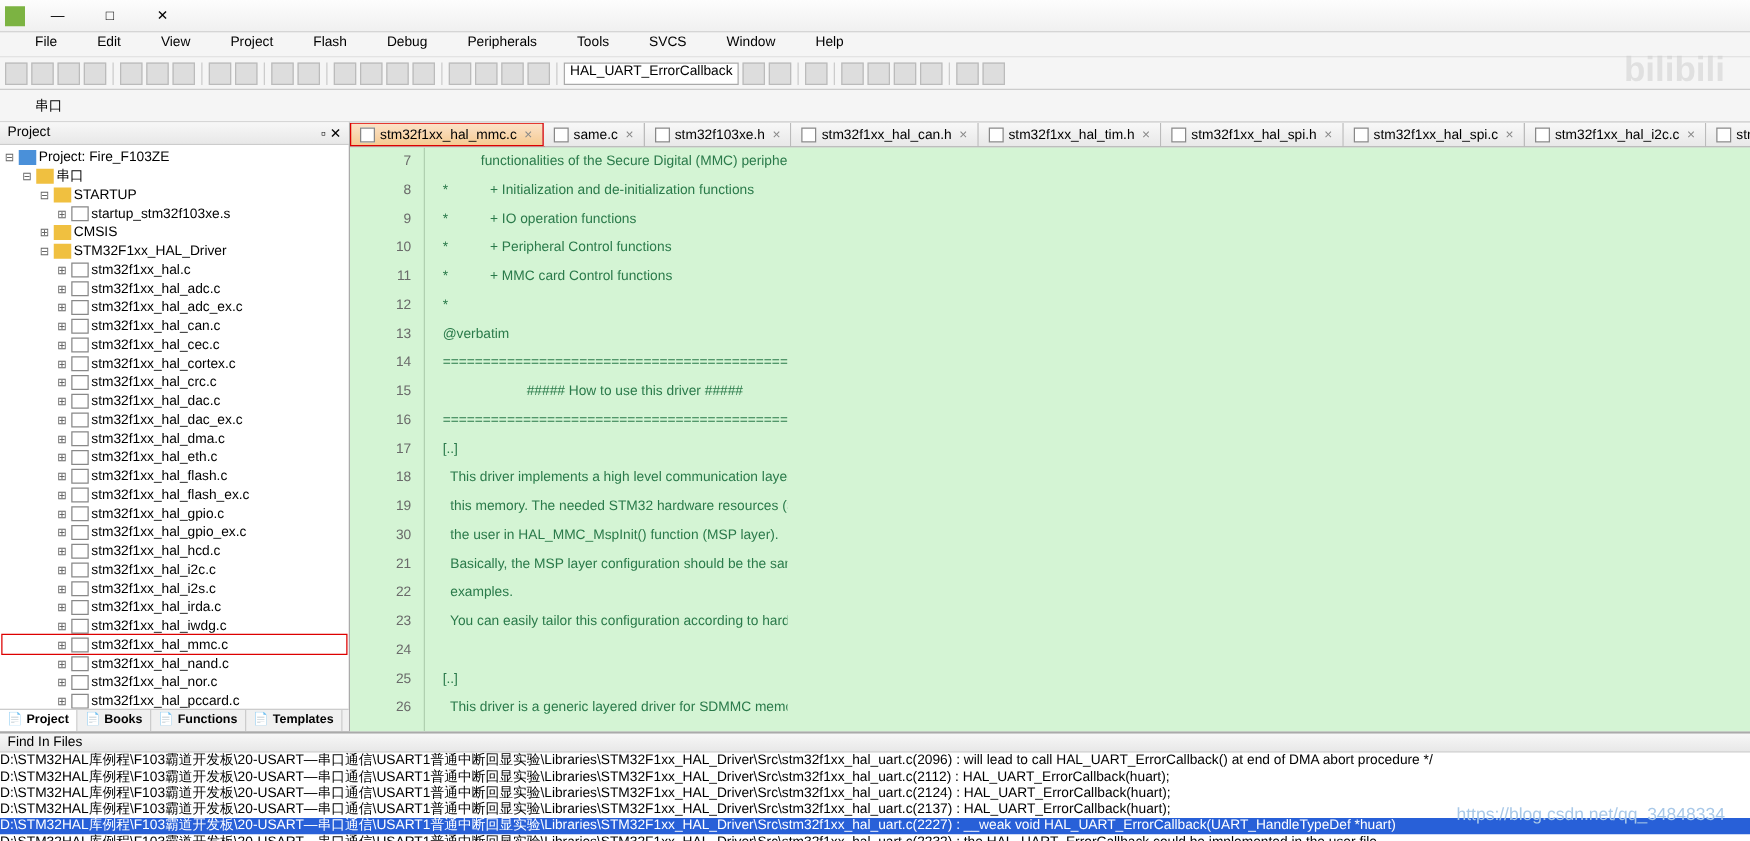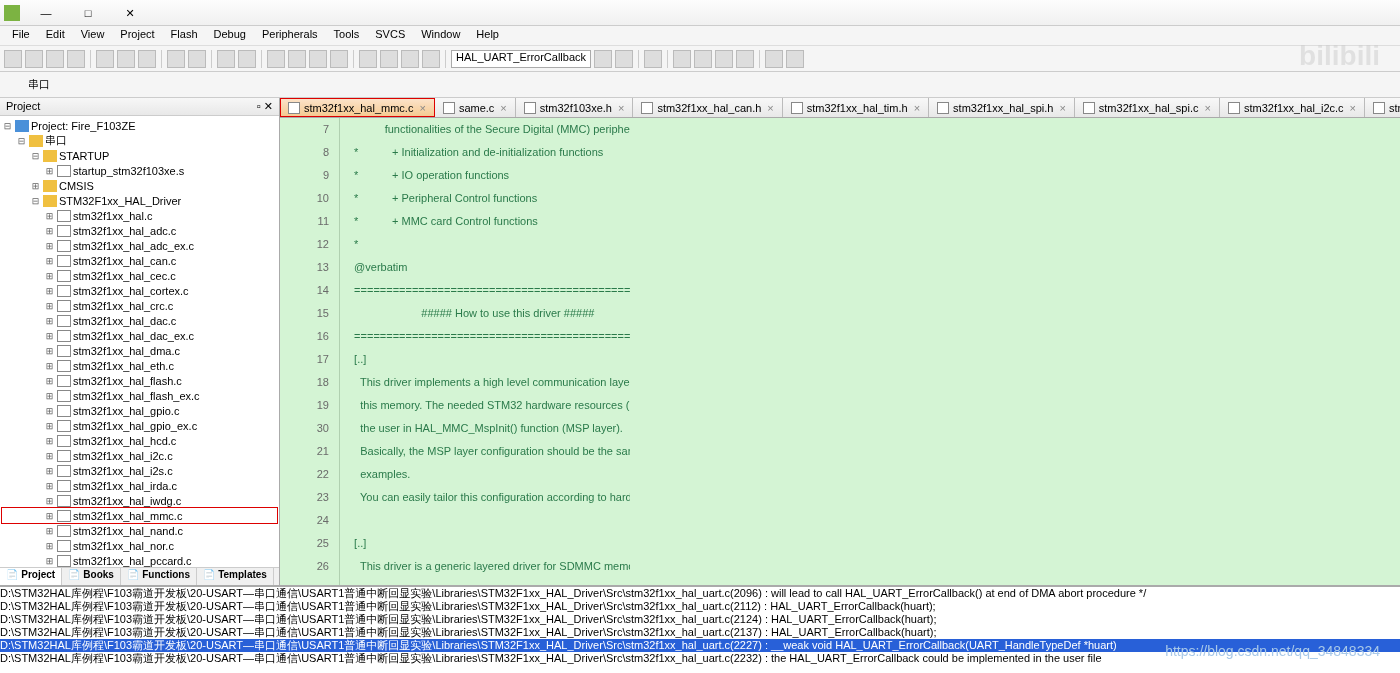--- a/index.html
+++ b/index.html
@@ -3,21 +3,21 @@
 <meta charset="utf-8">
 <style>
 * { margin: 0; padding: 0; box-sizing: border-box; font-family: "Segoe UI", Tahoma, sans-serif; font-size: 11px; }
 body { background: #f0f0f0; width: 1400px; height: 673px; overflow: hidden; display: flex; flex-direction: column; }
 .titlebar { height: 26px; background: linear-gradient(#fdfdfd,#f0f0f0); display: flex; align-items: center; padding: 0 4px; border-bottom: 1px solid #ccc; }
 .titlebar .icon { width: 16px; height: 16px; background: #7cb342; margin-right: 6px; }
 .titlebar .title { flex: 1; font-size: 12px; color: #222; }
 .winbtns { display: flex; gap: 2px; }
 .winbtns div { width: 40px; height: 20px; text-align: center; line-height: 20px; cursor: pointer; }
 .menubar { height: 20px; background: #f5f5f5; display: flex; padding: 0 4px; border-bottom: 1px solid #ddd; }
-.menubar span { padding: 2px 8px; cursor: pointer; }
+.menubar span { padding: 2px 8px; cursor: pointer; margin-left: 16px; }
 .toolbar { height: 26px; background: #f5f5f5; border-bottom: 1px solid #ccc; display: flex; align-items: center; padding: 0 4px; gap: 3px; }
 .toolbar .btn { width: 18px; height: 18px; background: #ddd; border: 1px solid #bbb; cursor: pointer; }
 .toolbar .sep { width: 1px; height: 18px; background: #ccc; margin: 0 2px; }
 .toolbar .combo { border: 1px solid #aaa; background: #fff; height: 18px; padding: 0 4px; min-width: 140px; font-size: 11px; }
 .toolbar2 { height: 26px; background: #f5f5f5; border-bottom: 1px solid #ccc; display: flex; align-items: center; padding: 0 4px; gap: 3px; }
 .main { flex: 1; display: flex; min-height: 0; }
 .project-panel { width: 280px; display: flex; flex-direction: column; background: #fff; border-right: 1px solid #aaa; }
 .panel-header { background: linear-gradient(#f7f7f7,#e8e8e8); border-bottom: 1px solid #ccc; padding: 2px 6px; font-size: 11px; display: flex; justify-content: space-between; }
 .tree { flex: 1; overflow-y: auto; font-size: 11px; padding: 2px; }
 .tree-item { display: flex; align-items: center; height: 15px; white-space: nowrap; cursor: pointer; }
@@ -369,20 +369,21 @@
           <div>25</div>
           <div>26</div>
         </div>
       <div class="code" id="code"><div>            functionalities of the Secure Digital (MMC) peripheral:</div><div>  *           + Initialization and de-initialization functions</div><div>  *           + IO operation functions</div><div>  *           + Peripheral Control functions</div><div>  *           + MMC card Control functions</div><div>  *</div><div>  @verbatim</div><div>  ==============================================================================</div><div>                        ##### How to use this driver #####</div><div>  ==============================================================================</div><div>  [..]</div><div>    This driver implements a high level communication layer for read and write from/to</div><div>    this memory. The needed STM32 hardware resources (SDMMC and GPIO) are performed by</div><div>    the user in HAL_MMC_MspInit() function (MSP layer).</div><div>    Basically, the MSP layer configuration should be the same as we provide in the</div><div>    examples.</div><div>    You can easily tailor this configuration according to hardware resources.</div><div></div><div>  [..]</div><div>    This driver is a generic layered driver for SDMMC memories which uses the HAL</div></div>
       <div class="redbox" style="left:290px;top:172px;width:770px;height:70px;"></div>
     </div>
   </div>
 </div>
 
 <div class="output-panel">
+  <div class="output-header">Find In Files</div>
   <div class="output-body" id="output">
       <div>D:\STM32HAL库例程\F103霸道开发板\20-USART—串口通信\USART1普通中断回显实验\Libraries\STM32F1xx_HAL_Driver\Src\stm32f1xx_hal_uart.c(2096) :              will lead to call HAL_UART_ErrorCallback() at end of DMA abort procedure */</div>
       <div>D:\STM32HAL库例程\F103霸道开发板\20-USART—串口通信\USART1普通中断回显实验\Libraries\STM32F1xx_HAL_Driver\Src\stm32f1xx_hal_uart.c(2112) :           HAL_UART_ErrorCallback(huart);</div>
       <div>D:\STM32HAL库例程\F103霸道开发板\20-USART—串口通信\USART1普通中断回显实验\Libraries\STM32F1xx_HAL_Driver\Src\stm32f1xx_hal_uart.c(2124) :           HAL_UART_ErrorCallback(huart);</div>
       <div>D:\STM32HAL库例程\F103霸道开发板\20-USART—串口通信\USART1普通中断回显实验\Libraries\STM32F1xx_HAL_Driver\Src\stm32f1xx_hal_uart.c(2137) :         HAL_UART_ErrorCallback(huart);</div>
       <div class="sel">D:\STM32HAL库例程\F103霸道开发板\20-USART—串口通信\USART1普通中断回显实验\Libraries\STM32F1xx_HAL_Driver\Src\stm32f1xx_hal_uart.c(2227) : __weak void HAL_UART_ErrorCallback(UART_HandleTypeDef *huart)</div>
       <div>D:\STM32HAL库例程\F103霸道开发板\20-USART—串口通信\USART1普通中断回显实验\Libraries\STM32F1xx_HAL_Driver\Src\stm32f1xx_hal_uart.c(2232) :             the HAL_UART_ErrorCallback could be implemented in the user file</div>
     </div>
 </div>
 

